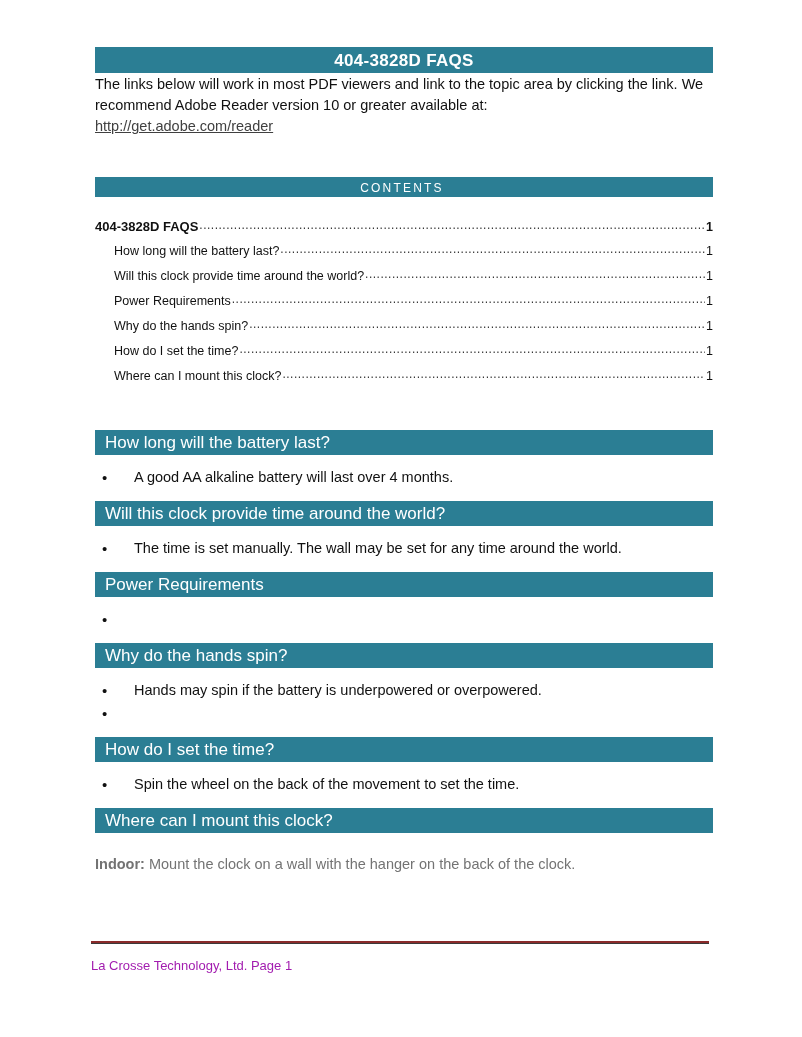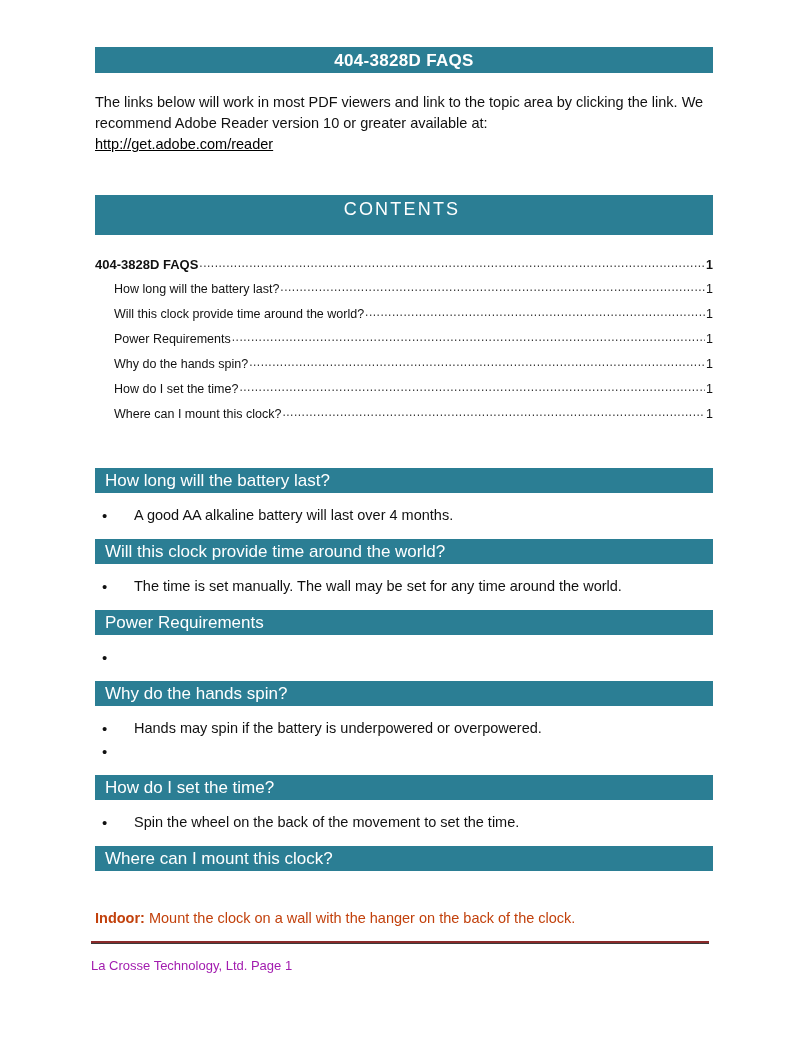--- a/index.html
+++ b/index.html
@@ -38,43 +38,43 @@
   .banner-title {
     text-align: center;
     font-weight: bold;
     font-size: 17px;
     letter-spacing: 0.3px;
     padding: 4px 0 5px 0;
     height: 26px;
   }
   .banner-contents {
     text-align: center;
-    font-size: 18px;
+    font-size: 12px;
     font-weight: normal;
     letter-spacing: 2.2px;
     padding: 4px 4px 6px 0;
-    height: 40px;
+    height: 20px;
   }
   .banner-section {
     font-size: 17px;
     font-weight: normal;
     padding: 3px 0 4px 10px;
     height: 25px;
     line-height: 19px;
   }
 
   
   .intro {
     font-size: 14.5px;
     line-height: 21px;
-    margin-top: 19px;
+    margin-top: 1px;
     color: #111;
   }
   .intro a {
-    color: #000000;
+    color: #404040;
     text-decoration: underline;
   }
 
   
   .toc {
     margin-top: 22px;
   }
   .toc-row {
     display: flex;
     align-items: baseline;
@@ -127,22 +127,22 @@
     padding-left: 7px;
     font-size: 15px;
     line-height: 21px;
   }
   .bullet.tight { margin-top: 2px; }
   .block-space-sm { height: 13px; }
 
   .indoor-line {
     font-size: 14.5px;
     line-height: 21px;
-    margin-top: 37px;
-    color: #c2410c;
+    margin-top: 21px;
+    color: #737373;
   }
   .indoor-line b { font-weight: bold; }
 
   
   .footer-rule {
     position: absolute;
     left: 91px;
     top: 941px;
     width: 618px;
     height: 3px;

